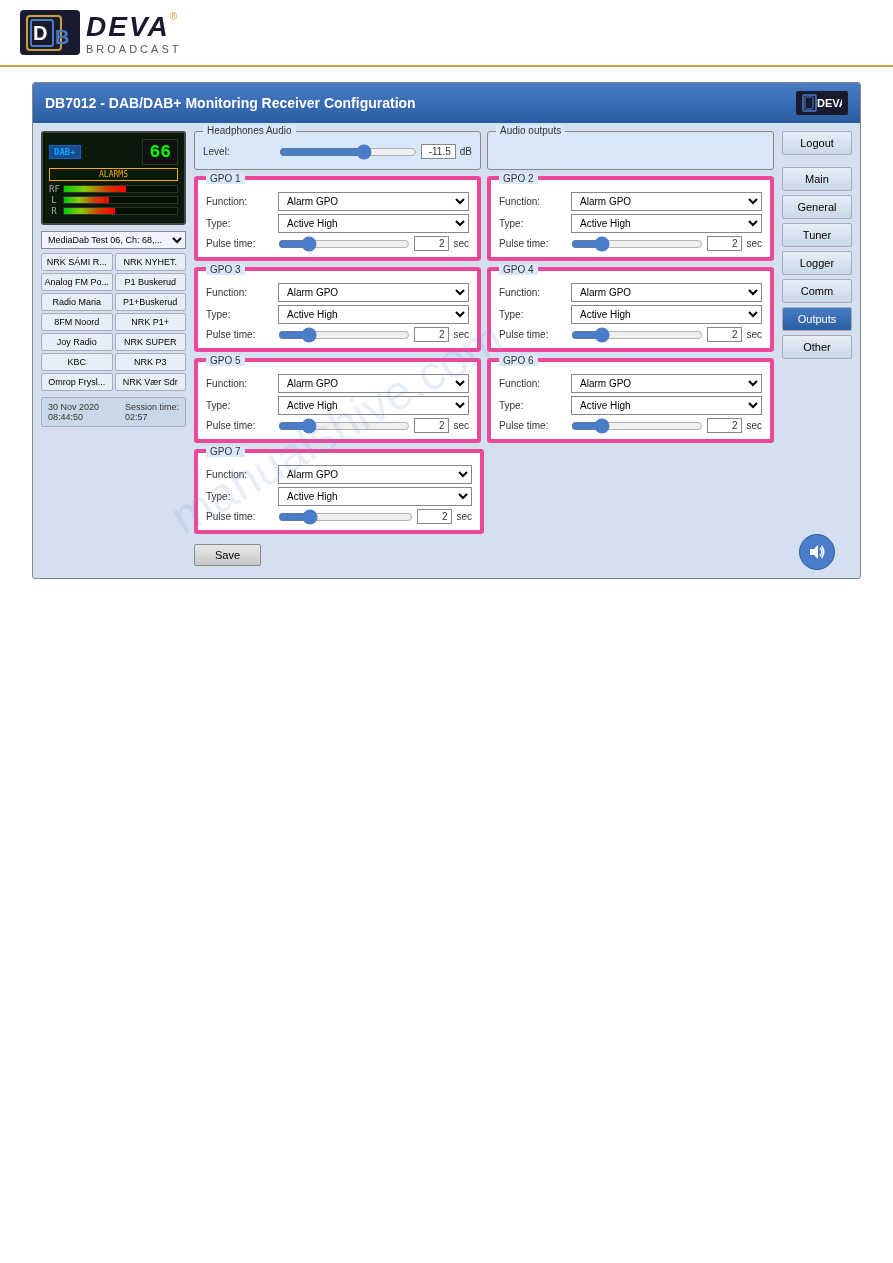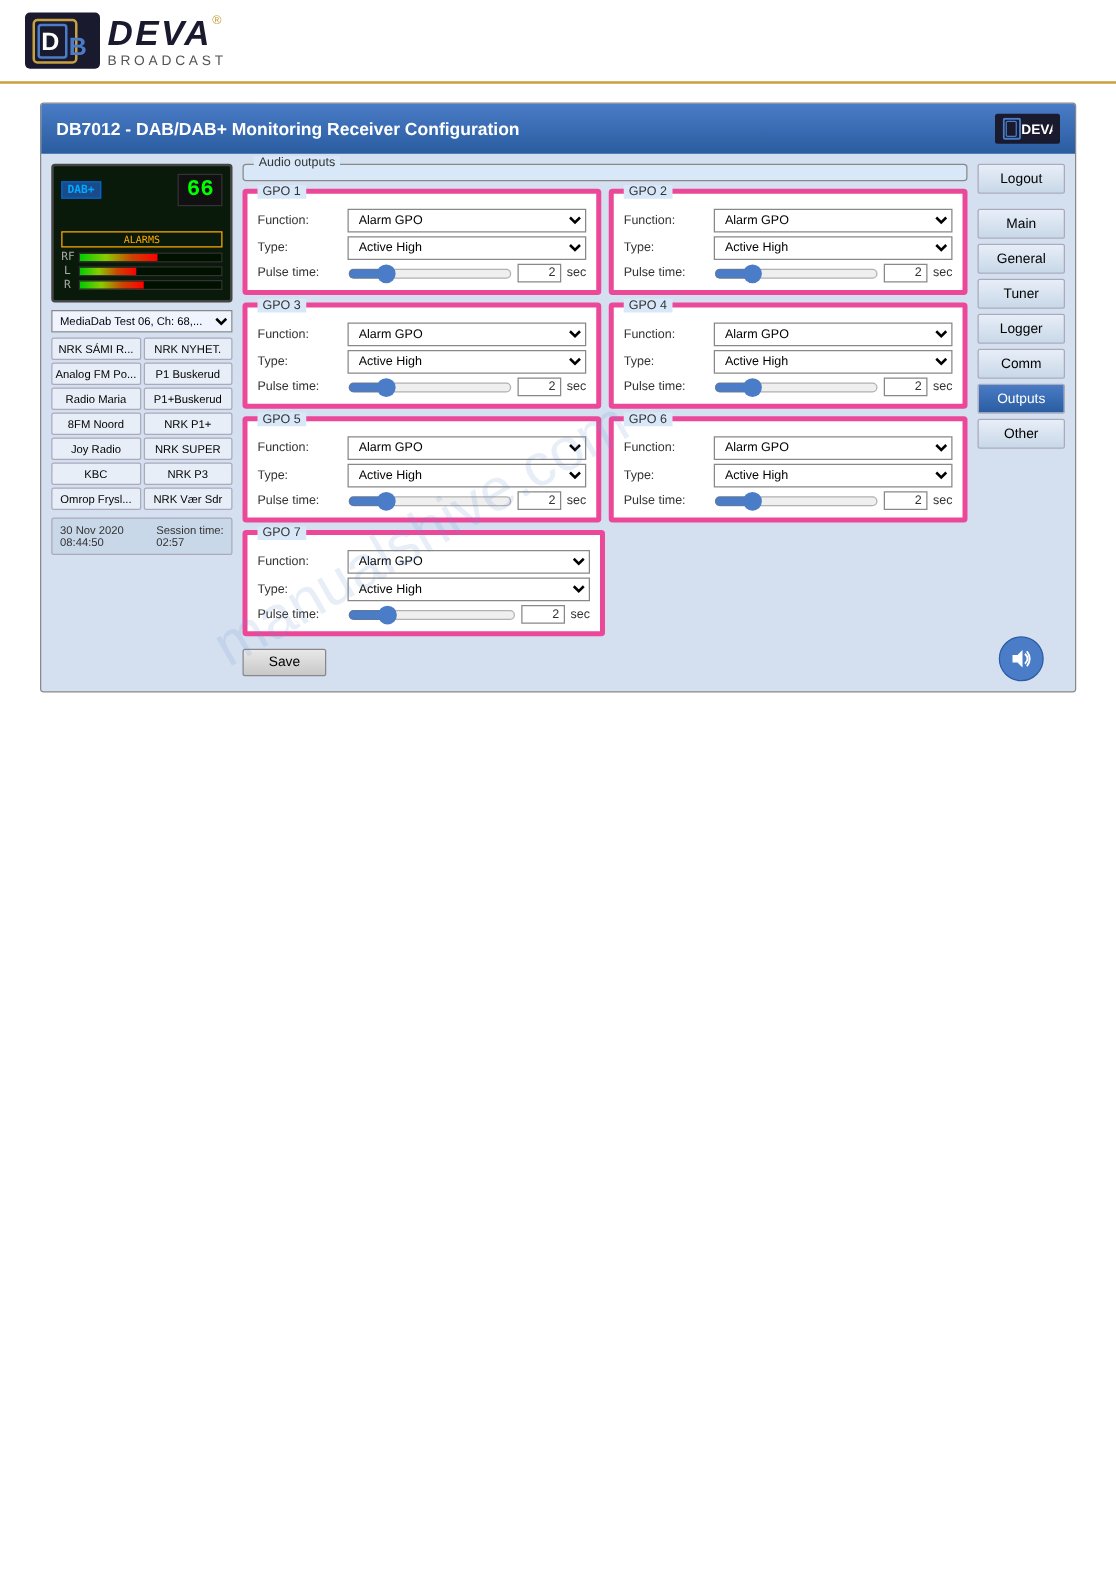--- a/index.html
+++ b/index.html
@@ -23,21 +23,21 @@
     .config-header { background: linear-gradient(to bottom, #4a7cc7, #2a5ca0); color: white; padding: 8px 12px; display: flex; justify-content: space-between; align-items: center; border-radius: 2px 2px 0 0; }
     .config-title { font-size: 14px; font-weight: bold; color: white; }
     .deva-logo-small { background: #1a1a2e; padding: 3px 6px; border-radius: 2px; color: white; font-size: 11px; font-weight: bold; display: flex; align-items: center; gap: 3px; }
 
     
     .content-area { display: flex; padding: 8px; gap: 8px; }
 
     
     .left-panel { width: 145px; flex-shrink: 0; }
     .display-box { background: #0a1a0a; border: 2px solid #444; border-radius: 3px; padding: 6px; margin-bottom: 6px; color: #00ff44; font-family: monospace; font-size: 10px; }
-    .display-top { display: flex; gap: 12px; align-items: center; margin-bottom: 20px; }
+    .display-top { display: flex; gap: 12px; align-items: center; margin-bottom: 3px; }
     .dab-badge { background: #1a4a8a; color: #00aaff; font-size: 9px; font-weight: bold; padding: 1px 4px; border: 1px solid #0066cc; }
     .level-display { background: #111; border: 1px solid #333; padding: 2px 6px; color: #00ff00; font-size: 18px; font-weight: bold; font-family: 'Courier New', monospace; margin-left: auto; }
     .display-info { font-size: 9px; color: #00cc44; line-height: 1.4; }
     .display-info span { color: #ff6600; }
     .alarms-label { color: #ffaa00; font-size: 8px; text-align: center; margin: 3px 0; border: 1px solid #ffaa00; padding: 1px; }
     .meter-row { display: flex; align-items: center; gap: 4px; margin: 1px 0; }
     .meter-label { color: #aaa; font-size: 9px; width: 10px; text-align: center; }
     .meter-bar { height: 8px; background: #001100; border: 1px solid #333; flex: 1; position: relative; overflow: hidden; }
     .meter-fill { height: 100%; background: linear-gradient(to right, #00cc00, #88cc00, #cc4400, #ff0000); }
 
@@ -205,20 +205,31 @@
             <div>Session time:</div>
             <div>02:57</div>
           </div>
         </div>
       </div>
 
       <div class="middle-panel">
 
         <div style="display:flex;gap:6px;">
 
+          <div class="section-group" style="flex:1;">
+            <span class="section-label">Headphones Audio</span>
+            <div class="three-col-row" style="margin-top:6px;">
+              <span class="field-label">Level:</span>
+              <div class="slider-container">
+                <input type="range" min="-30" max="0" value="-11" style="width: 80px;">
+                <span class="value-box">-11.5</span>
+                <span style="font-size:10px;">dB</span>
+              </div>
+            </div>
+          </div>
 
           <div class="audio-outputs" style="flex:1;">
             <span class="audio-out-label">Audio outputs</span>
           </div>
         </div>
 
         <div class="gpo-grid">
 
           <div class="gpo-section">
             <span class="gpo-section-label">GPO 1</span>

